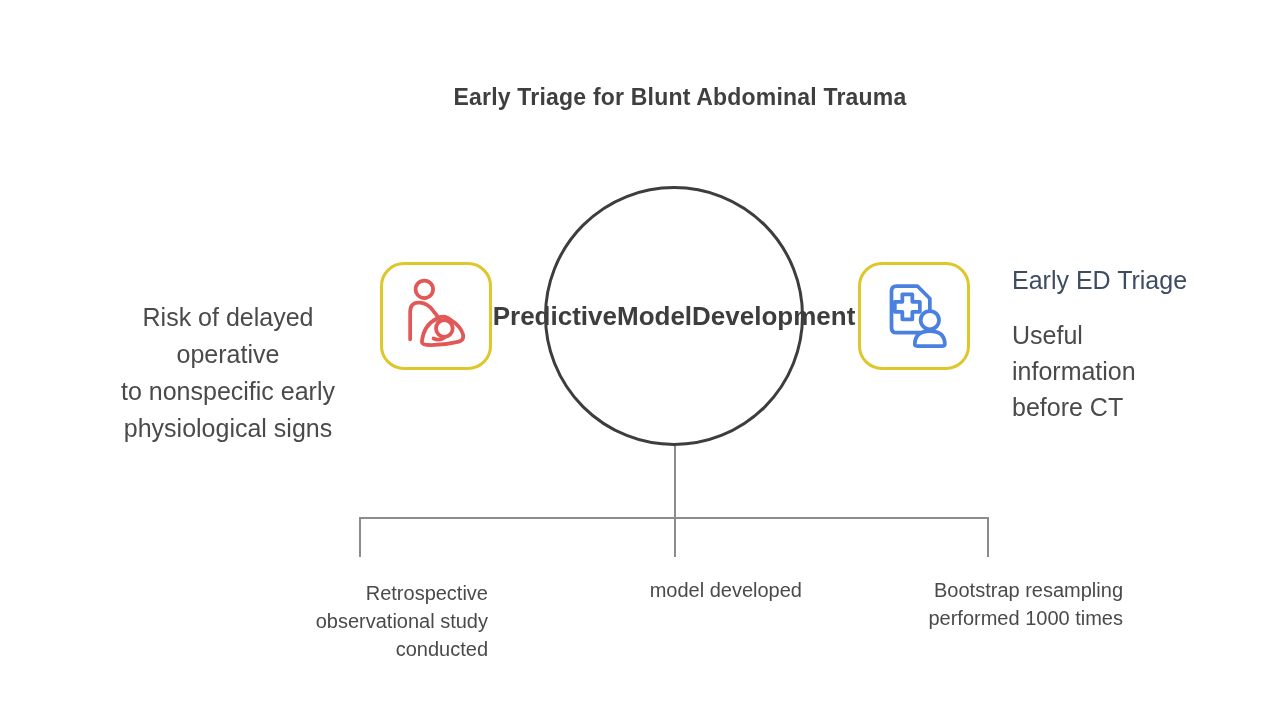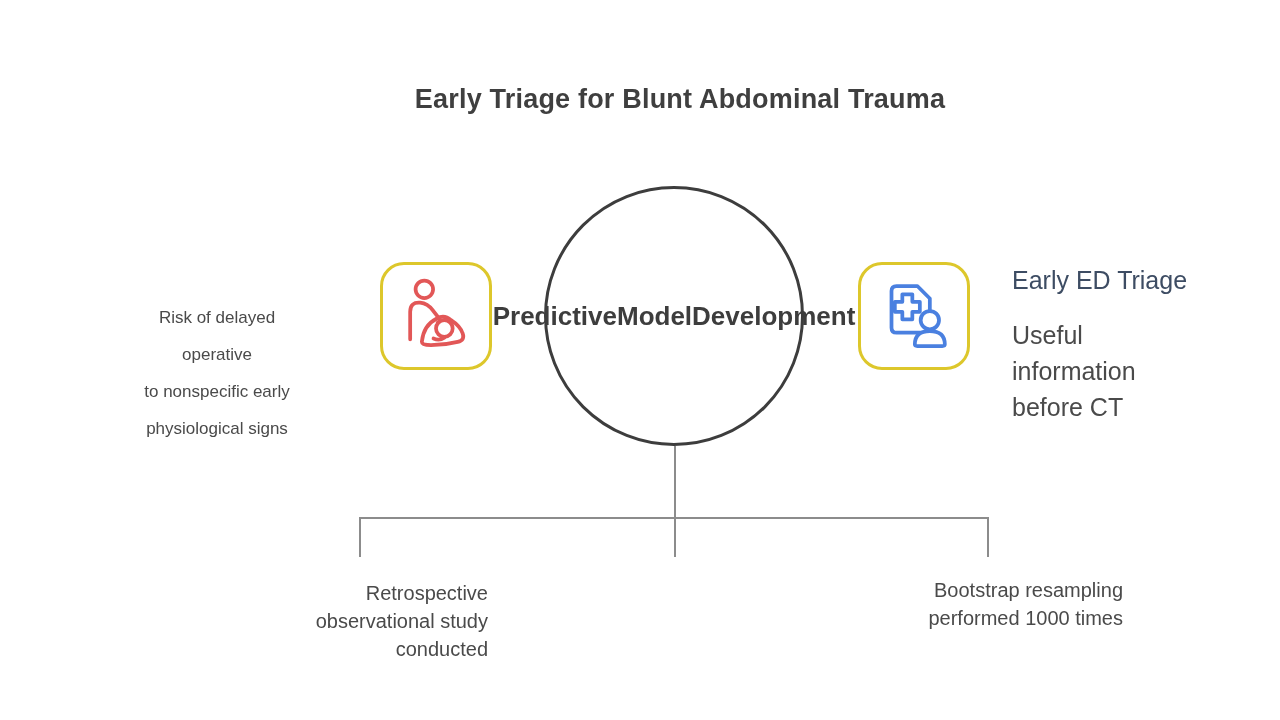--- a/index.html
+++ b/index.html
@@ -19,21 +19,21 @@
     background:var(--background);
     font-family:"Liberation Sans", sans-serif;
     overflow:hidden;
     position:relative;
   }
   .canvas{position:absolute;left:0;top:0;width:1280px;height:720px;}
 
   .title{
     position:absolute;left:180px;top:84px;width:1000px;
     text-align:center;
-    font-size:27px;font-weight:bold;
+    font-size:23px;font-weight:bold;
     color:var(--title-text);
     letter-spacing:0.2px;
   }
 
   .central-node{
     position:absolute;left:544px;top:186px;
     width:254px;height:254px;
     border:3px solid var(--circle-border);
     border-radius:50%;
     background:var(--background);
@@ -54,23 +54,23 @@
   .icon-box.left{left:380px;top:262px;}
   .icon-box.right{left:858px;top:262px;}
   .icon-box svg{display:block;}
 
   .stroke-red{stroke:var(--icon-red);fill:none;stroke-width:4.5;stroke-linecap:round;stroke-linejoin:round;}
   .stroke-red-whitefill{stroke:var(--icon-red);fill:#fff;stroke-width:4.5;stroke-linecap:round;stroke-linejoin:round;}
   .stroke-blue{stroke:var(--icon-blue);fill:none;stroke-width:4.5;stroke-linecap:round;stroke-linejoin:round;}
   .stroke-blue-whitefill{stroke:var(--icon-blue);fill:#fff;stroke-width:4.5;stroke-linecap:round;stroke-linejoin:round;}
 
   .left-text{
-    position:absolute;left:77px;top:299px;width:280px;
+    position:absolute;left:88px;top:299px;width:280px;
     text-align:center;
-    font-size:17px;line-height:37px;
+    font-size:25px;line-height:37px;
     color:var(--body-text);
   }
 
   .right-heading{
     position:absolute;left:1012px;top:264px;width:260px;
     font-size:25px;line-height:33px;
     color:var(--heading-slate);
   }
   .right-text{
     position:absolute;left:1012px;top:317px;width:230px;
@@ -148,19 +148,20 @@
     <div>information</div>
     <div>before CT</div>
   </div>
 
   <div class="branch-label branch-1">
     <div>Retrospective</div>
     <div>observational study</div>
     <div>conducted</div>
   </div>
   <div class="branch-label branch-2">
+    <div>model developed</div>
   </div>
   <div class="branch-label branch-3">
     <div>Bootstrap resampling</div>
     <div>performed 1000 times</div>
   </div>
 
 </div>
 
 </body></html>

